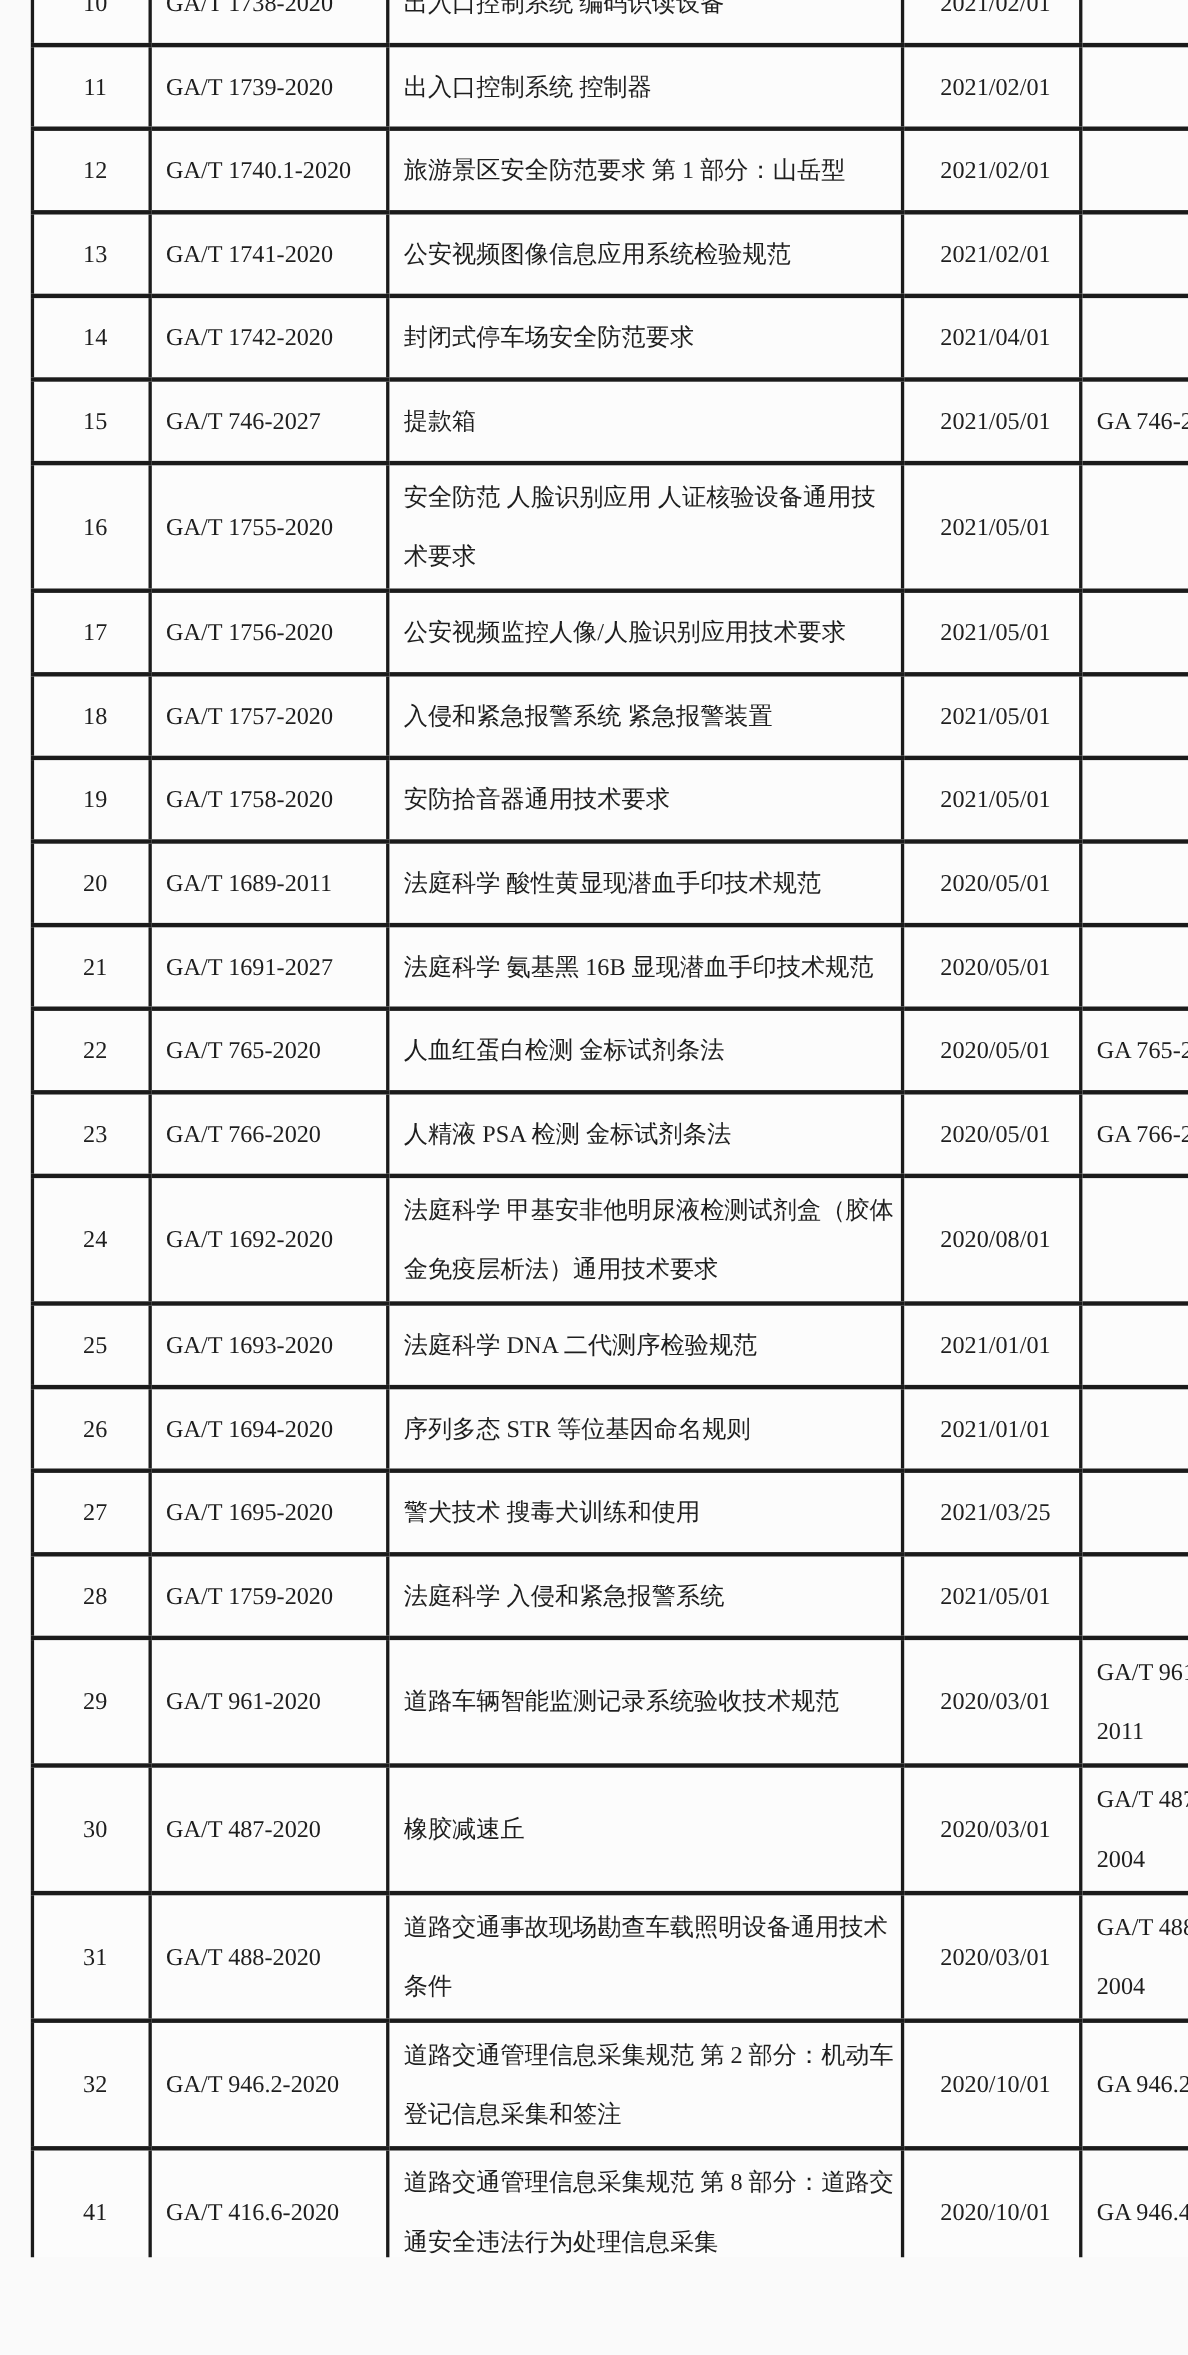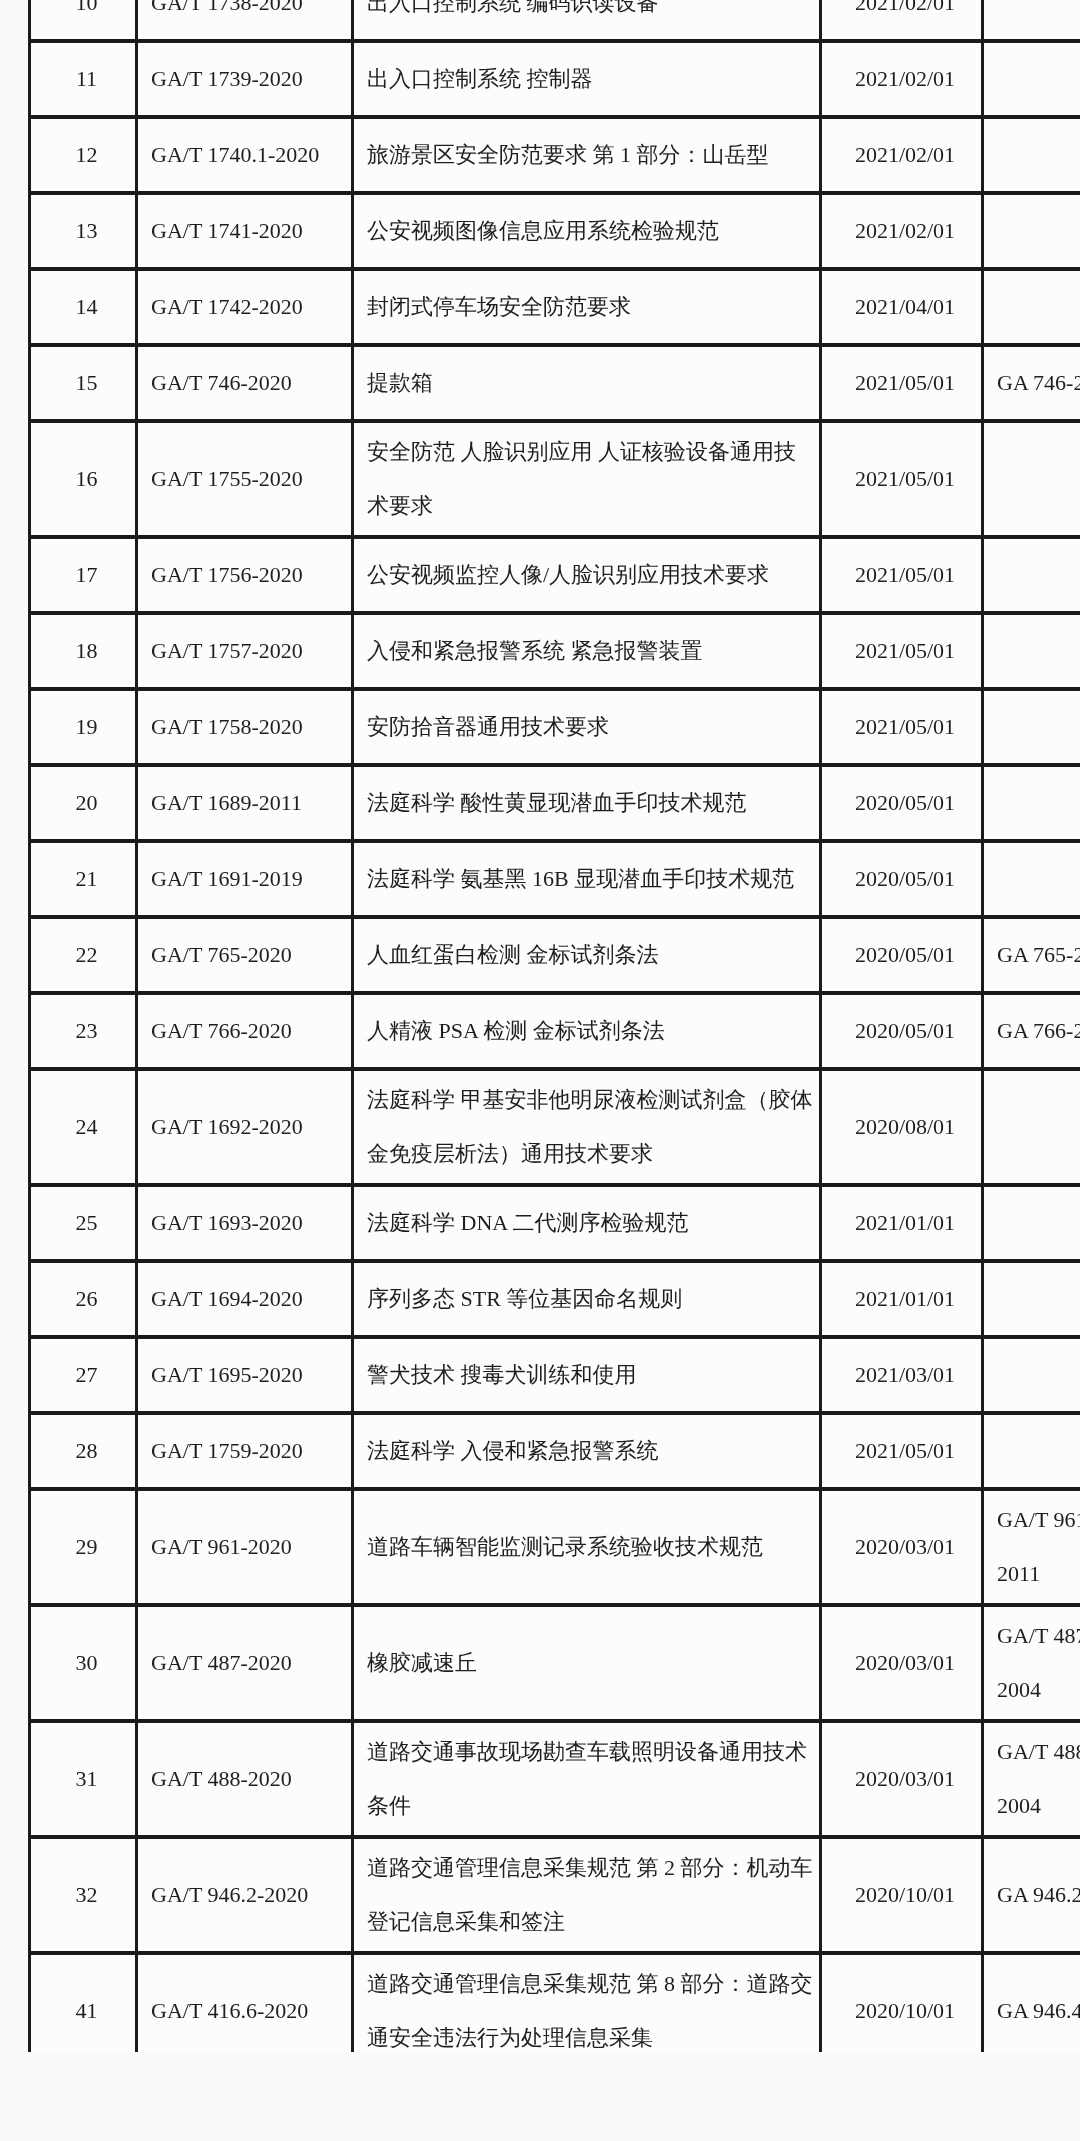--- a/index.html
+++ b/index.html
@@ -84,21 +84,21 @@
           </tr>
           <tr>
             <td class="c-num">14</td>
             <td class="c-code">GA/T 1742-2020</td>
             <td class="c-name">封闭式停车场安全防范要求</td>
             <td class="c-date">2021/04/01</td>
             <td class="c-repl"></td>
           </tr>
           <tr>
             <td class="c-num">15</td>
-            <td class="c-code">GA/T 746-2020</td>
+            <td class="c-code">GA/T 746-2027</td>
             <td class="c-name">提款箱</td>
             <td class="c-date">2021/05/01</td>
             <td class="c-repl">GA 746-2008</td>
           </tr>
           <tr>
             <td class="c-num">16</td>
             <td class="c-code">GA/T 1755-2020</td>
             <td class="c-name">安全防范 人脸识别应用 人证核验设备通用技术要求</td>
             <td class="c-date">2021/05/01</td>
             <td class="c-repl"></td>
@@ -126,21 +126,21 @@
           </tr>
           <tr>
             <td class="c-num">20</td>
             <td class="c-code">GA/T 1689-2011</td>
             <td class="c-name">法庭科学 酸性黄显现潜血手印技术规范</td>
             <td class="c-date">2020/05/01</td>
             <td class="c-repl"></td>
           </tr>
           <tr>
             <td class="c-num">21</td>
-            <td class="c-code">GA/T 1691-2019</td>
+            <td class="c-code">GA/T 1691-2027</td>
             <td class="c-name">法庭科学 氨基黑 16B 显现潜血手印技术规范</td>
             <td class="c-date">2020/05/01</td>
             <td class="c-repl"></td>
           </tr>
           <tr>
             <td class="c-num">22</td>
             <td class="c-code">GA/T 765-2020</td>
             <td class="c-name">人血红蛋白检测 金标试剂条法</td>
             <td class="c-date">2020/05/01</td>
             <td class="c-repl">GA 765-2008</td>
@@ -170,21 +170,21 @@
             <td class="c-num">26</td>
             <td class="c-code">GA/T 1694-2020</td>
             <td class="c-name">序列多态 STR 等位基因命名规则</td>
             <td class="c-date">2021/01/01</td>
             <td class="c-repl"></td>
           </tr>
           <tr>
             <td class="c-num">27</td>
             <td class="c-code">GA/T 1695-2020</td>
             <td class="c-name">警犬技术 搜毒犬训练和使用</td>
-            <td class="c-date">2021/03/01</td>
+            <td class="c-date">2021/03/25</td>
             <td class="c-repl"></td>
           </tr>
           <tr>
             <td class="c-num">28</td>
             <td class="c-code">GA/T 1759-2020</td>
             <td class="c-name">法庭科学 入侵和紧急报警系统</td>
             <td class="c-date">2021/05/01</td>
             <td class="c-repl"></td>
           </tr>
           <tr>

